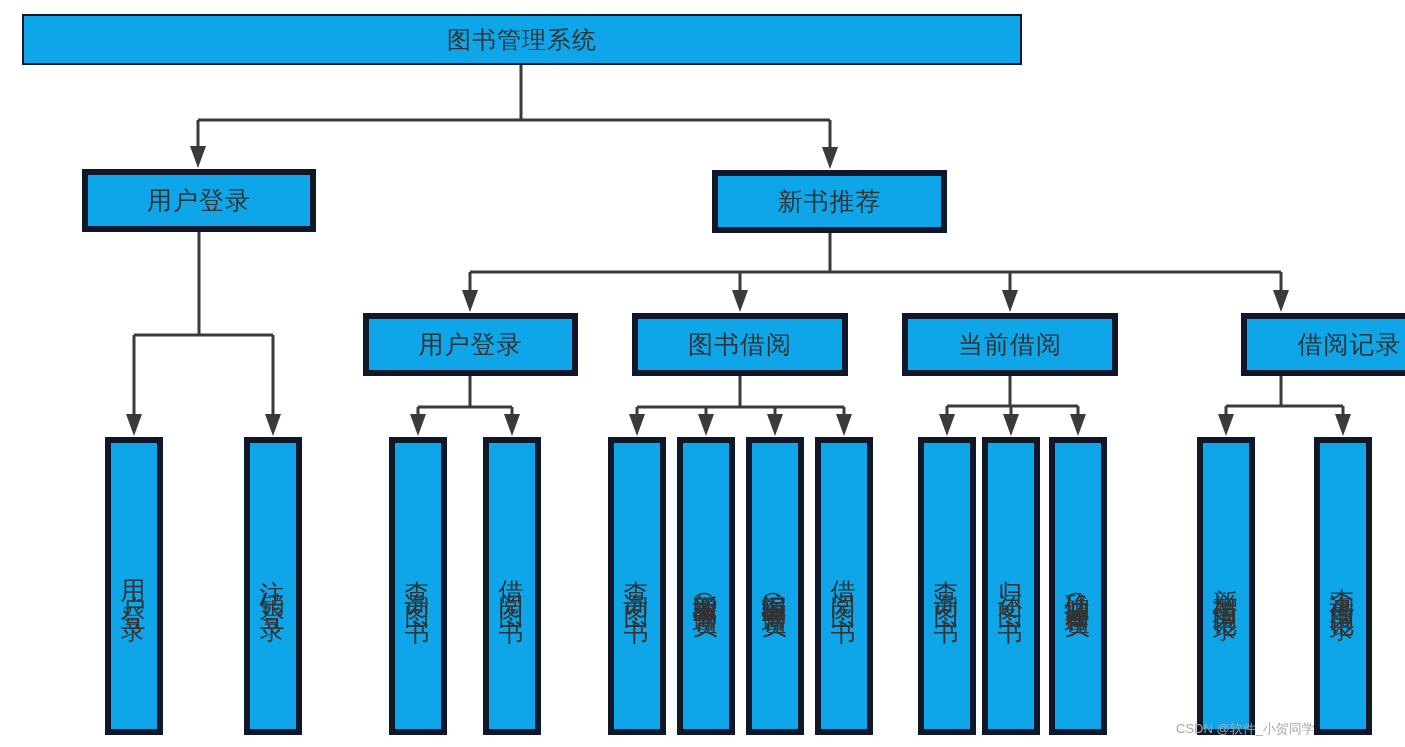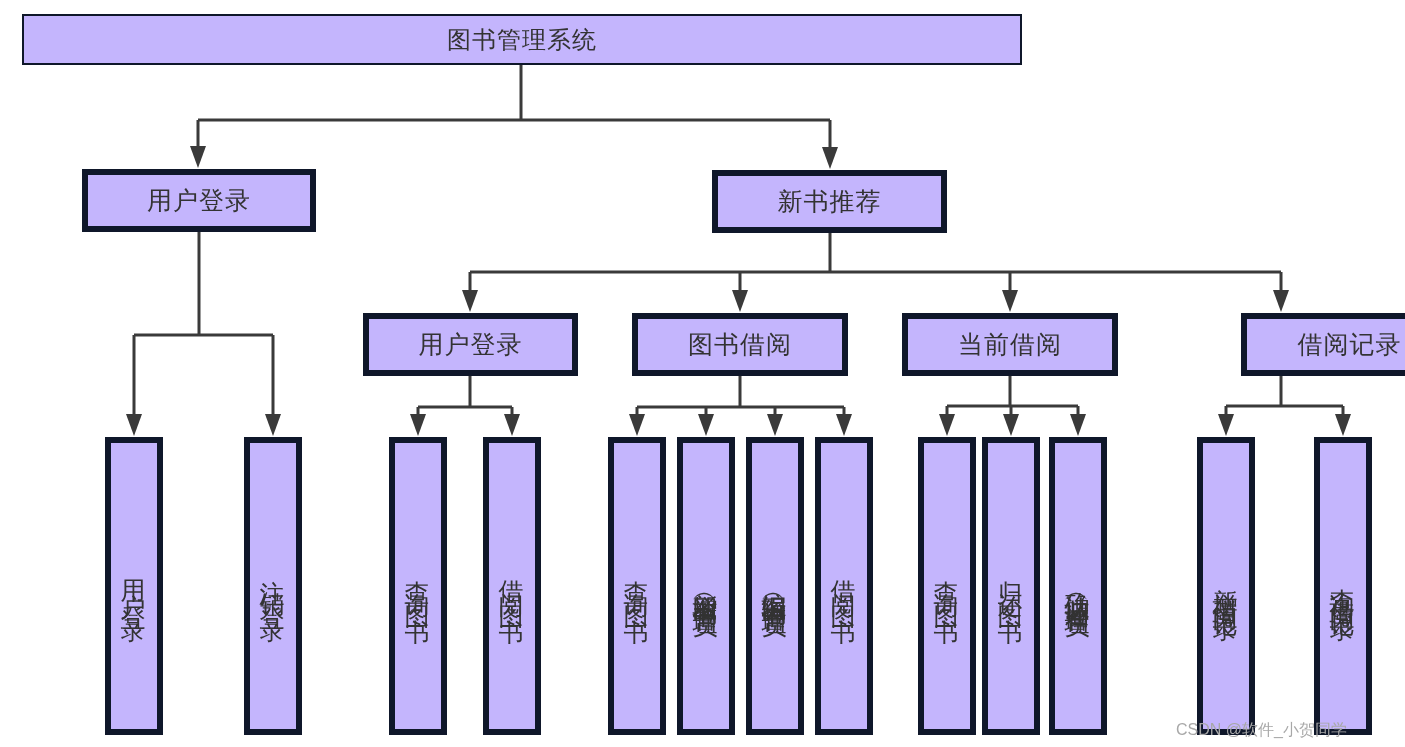--- a/index.html
+++ b/index.html
@@ -8,21 +8,21 @@
     width:1405px;height:747px;
     background:#ffffff;
     font-family:"Liberation Sans",sans-serif;
     overflow:hidden;
   }
   #wires{position:absolute;left:0;top:0;width:1405px;height:747px;}
   .node{
     position:absolute;
     box-sizing:border-box;
     border:6px solid #0f172a;
-    background:#c4b5fd;
+    background:#0ea5e9;
     display:flex;align-items:center;justify-content:center;
     color:#333333;
     font-size:25px;
     letter-spacing:1px;
     white-space:nowrap;
   }
   .root{left:22px;top:14px;width:1000px;height:51px;border-width:2px;font-size:24px;}
   .lvl1a{left:82px;top:169px;width:234px;height:63px;}
   .lvl1b{left:712px;top:170px;width:235px;height:63px;}
   .lvl2{top:313px;height:63px;}
@@ -41,21 +41,21 @@
   .ls6 span{letter-spacing:6px;}
   .ls3 span{letter-spacing:3px;}
   .ul1{left:105px;}  .ul2{left:244px;}
   .nb1{left:389px;}  .nb2{left:483px;}
   .bb1{left:608px;}  .bb2{left:677px;}  .bb3{left:746px;}  .bb4{left:815px;}
   .cb1{left:918px;}  .cb2{left:982px;}  .cb3{left:1049px;}
   .br1{left:1197px;} .br2{left:1314px;}
   .watermark{
     position:absolute;
     left:1176px;top:720px;
-    font-size:16px;
+    font-size:13px;
     color:#a8a8a8;
     white-space:nowrap;
   }
 </style>
 </head>
 <body>
 
 <div id="canvas">
 
   <svg id="wires" viewBox="0 0 1405 747" fill="none" stroke="#3a3a3a" stroke-width="3">

